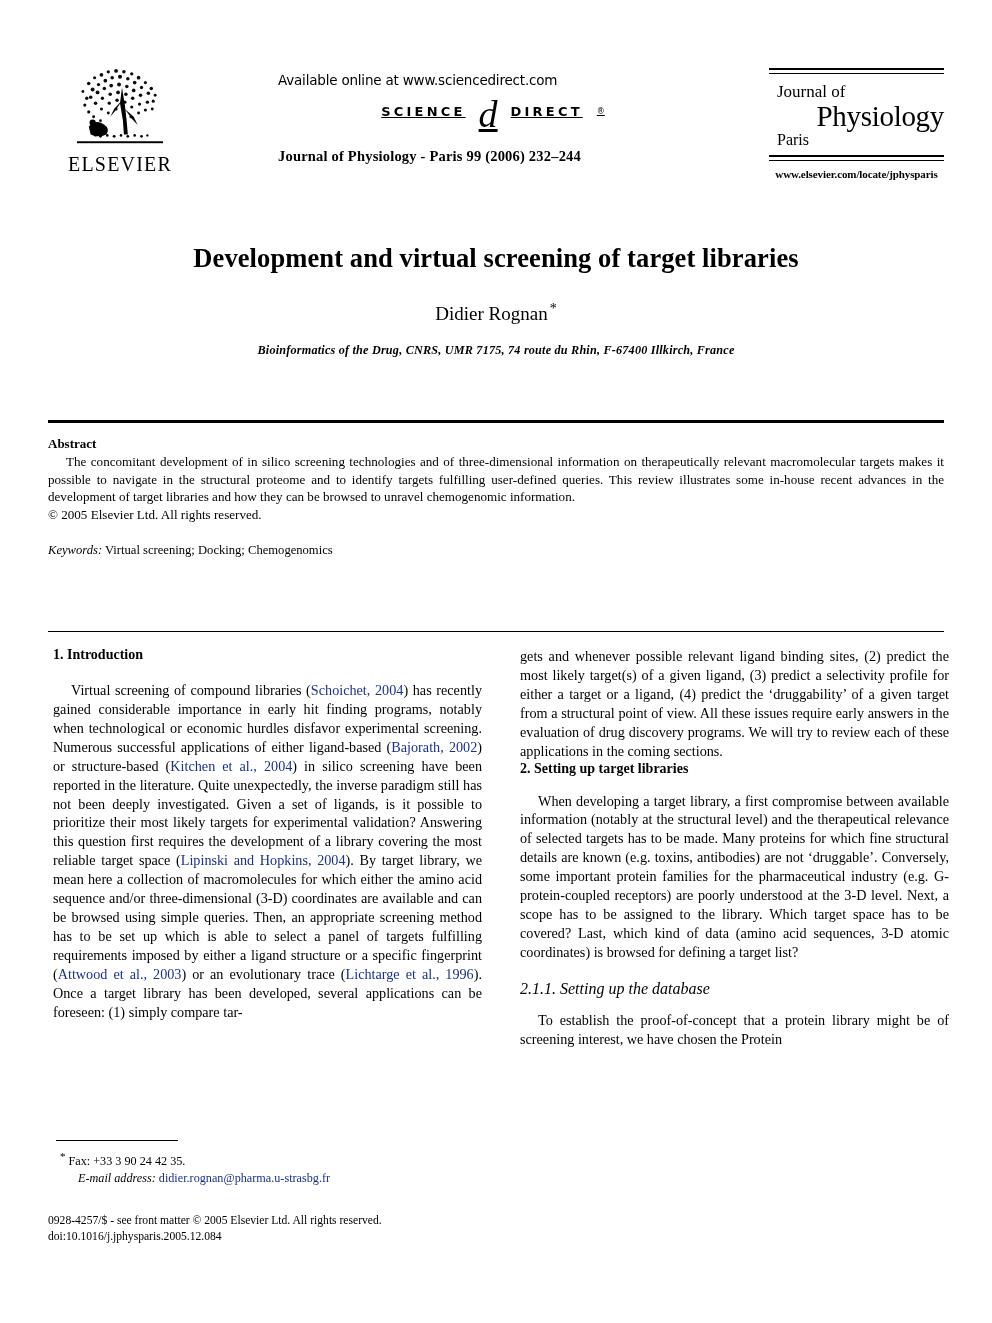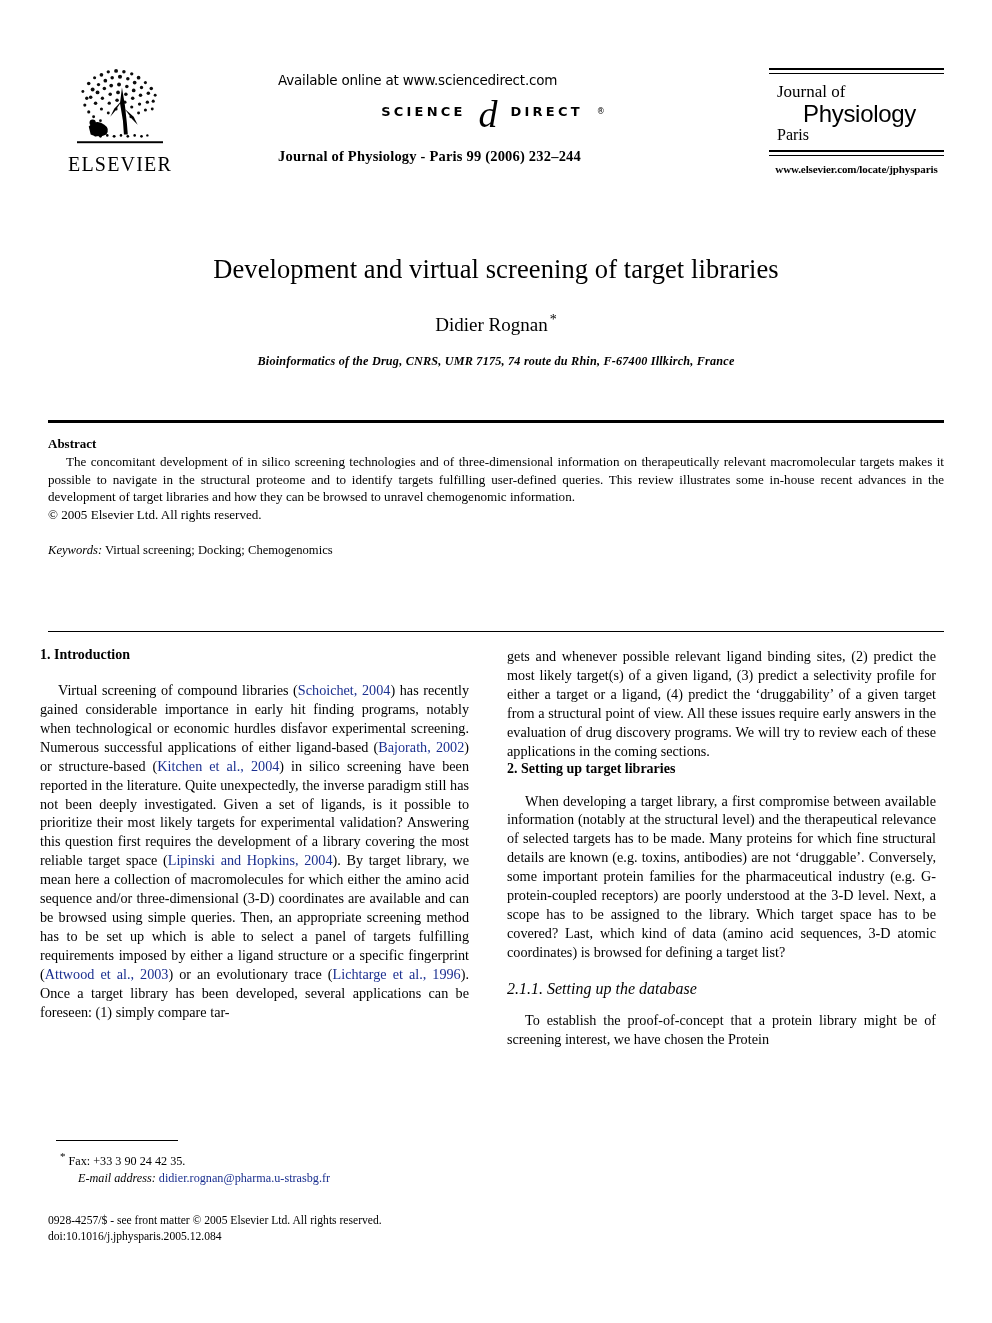--- a/index.html
+++ b/index.html
@@ -64,20 +64,21 @@
     font-size: 13.5px;
     letter-spacing: -0.2px;
     white-space: nowrap;
   }
   .sd-logo {
     margin-top: 8px;
     display: flex;
     align-items: center;
     justify-content: center;
     gap: 12px;
+    text-decoration: underline;
   }
   .sd-word {
     font-family: "DejaVu Sans", sans-serif;
     font-weight: bold;
     font-size: 13px;
     letter-spacing: 3.2px;
   }
   .sd-at {
     font-family: "Liberation Serif", serif;
     font-style: italic;
@@ -121,24 +122,24 @@
     margin-top: 5px;
   }
   .jlogo-l1 {
     font-family: "Liberation Serif", serif;
     font-size: 17px;
     line-height: 1.12;
     text-align: left;
     padding-left: 8px;
   }
   .jlogo-l2 {
-    font-family: Liberation Sans, sans-serif;
-    font-size: 24px;
+    font-family: Liberation Serif, serif;
+    font-size: 29px;
     line-height: 1.05;
-    text-align: center;
+    text-align: right;
     padding-left: 6px;
     letter-spacing: -0.3px;
   }
   .jlogo-l3 {
     font-family: "Liberation Serif", serif;
     font-size: 16px;
     line-height: 1.15;
     text-align: left;
     padding-left: 8px;
   }
@@ -155,23 +156,23 @@
   .titleblock {
     position: absolute;
     left: 48px;
     top: 243px;
     width: 896px;
     text-align: center;
   }
   .paper-title {
     font-family: "Liberation Serif", serif;
     font-size: 26.5px;
-    font-weight: normal;
+    font-weight: bold;
     line-height: 1.2;
-    margin: 11px;
+    margin: 0;
     letter-spacing: 0.1px;
   }
   .paper-author {
     margin-top: 26px;
     font-family: "Liberation Serif", serif;
     font-size: 19px;
   }
   .paper-author .star {
     font-size: 14px;
     vertical-align: super;
@@ -233,21 +234,21 @@
     font-family: "Liberation Serif", serif;
     font-size: 12.6px;
   }
   .keywords i {
     font-style: italic;
   }
 
   
   .cols {
     position: absolute;
-    left: 40px;
+    left: 53px;
     top: 647px;
     width: 896px;
     height: 500px;
   }
   .col {
     position: absolute;
     top: 0;
     width: 429px;
   }
   .col-left { left: 0; }

